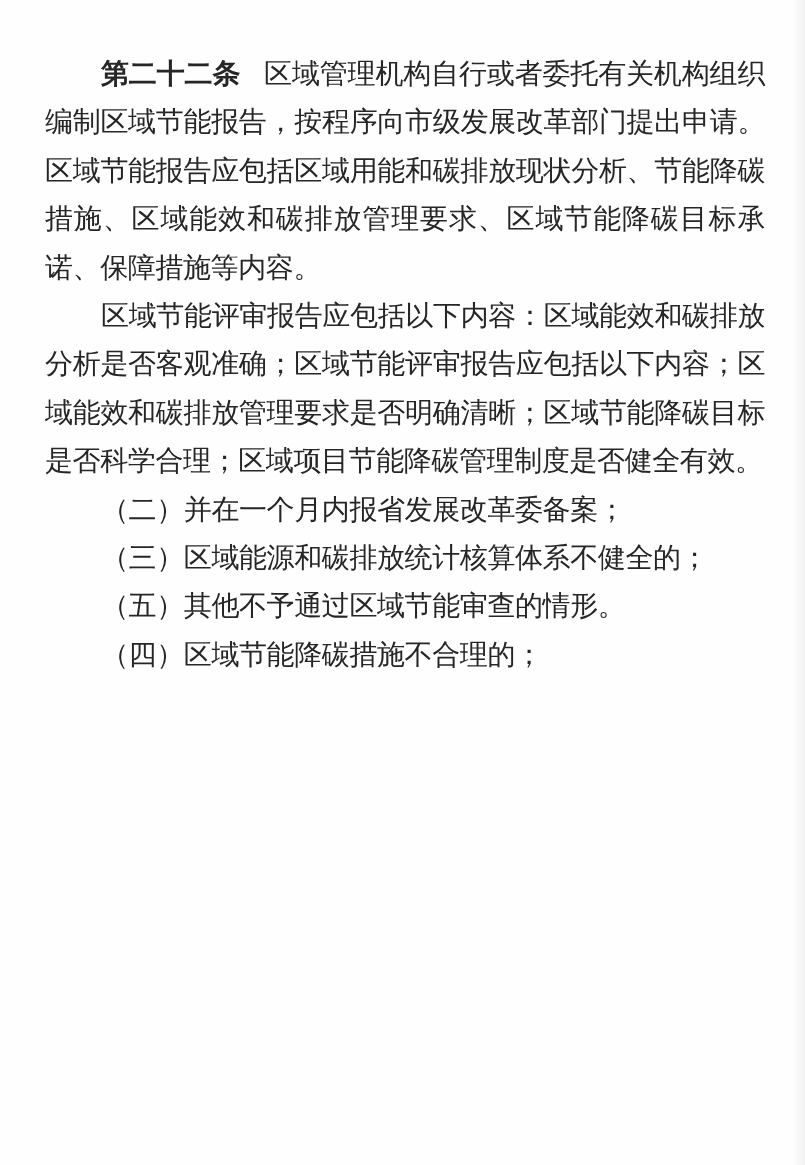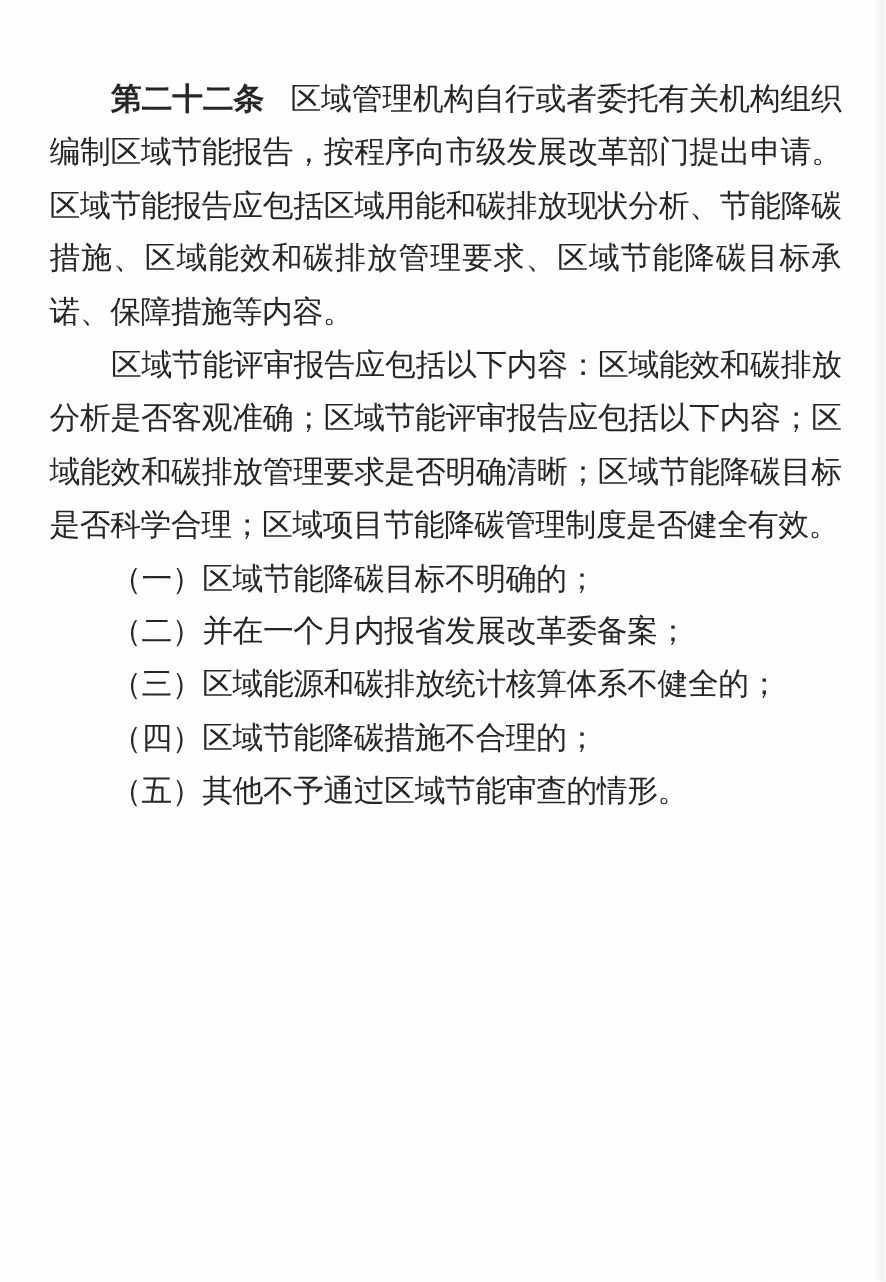--- a/index.html
+++ b/index.html
@@ -11,21 +11,21 @@
     position: relative;
     width: 805px;
     height: 1165px;
     background: #fefefe;
     overflow: hidden;
     font-family: "Liberation Serif", "DejaVu Serif", serif;
     color: #262626;
     box-sizing: border-box;
   }
   .content {
-    padding: 66px 40px 0 45px;
+    padding: 50px 40px 0 45px;
   }
   p.para {
     margin: 0;
     font-size: 28px;
     line-height: 48.4px;
     text-align: justify;
     text-justify: inter-ideograph;
     text-indent: 2em;
     letter-spacing: -0.4px;
   }
@@ -45,21 +45,20 @@
   }
 </style>
 </head>
 <body>
 
 <div class="page">
   <div class="content">
 
   <p class="para"><span class="term">第二十二条</span><span>区域管理机构自行或者委托有关机构组织编制区域节能报告，按程序向市级发展改革部门提出申请。区域节能报告应包括区域用能和碳排放现状分析、节能降碳措施、区域能效和碳排放管理要求、区域节能降碳目标承诺、保障措施等内容。</span></p>
       <p class="para"><span>区域节能评审报告应包括以下内容：区域能效和碳排放分析是否客观准确；区域节能评审报告应包括以下内容；区域能效和碳排放管理要求是否明确清晰；区域节能降碳目标是否科学合理；区域项目节能降碳管理制度是否健全有效。</span></p>
-      <p class="para"><span>（一）区域节能降碳目标不明确的；</span></p>
       <p class="para"><span>（二）并在一个月内报省发展改革委备案；</span></p>
       <p class="para"><span>（三）区域能源和碳排放统计核算体系不健全的；</span></p>
+      <p class="para"><span>（五）其他不予通过区域节能审查的情形。</span></p>
       <p class="para"><span>（四）区域节能降碳措施不合理的；</span></p>
-      <p class="para"><span>（五）其他不予通过区域节能审查的情形。</span></p>
     </div>
 
   <div class="edge-shadow"></div>
 </div>
 
 </body></html>

